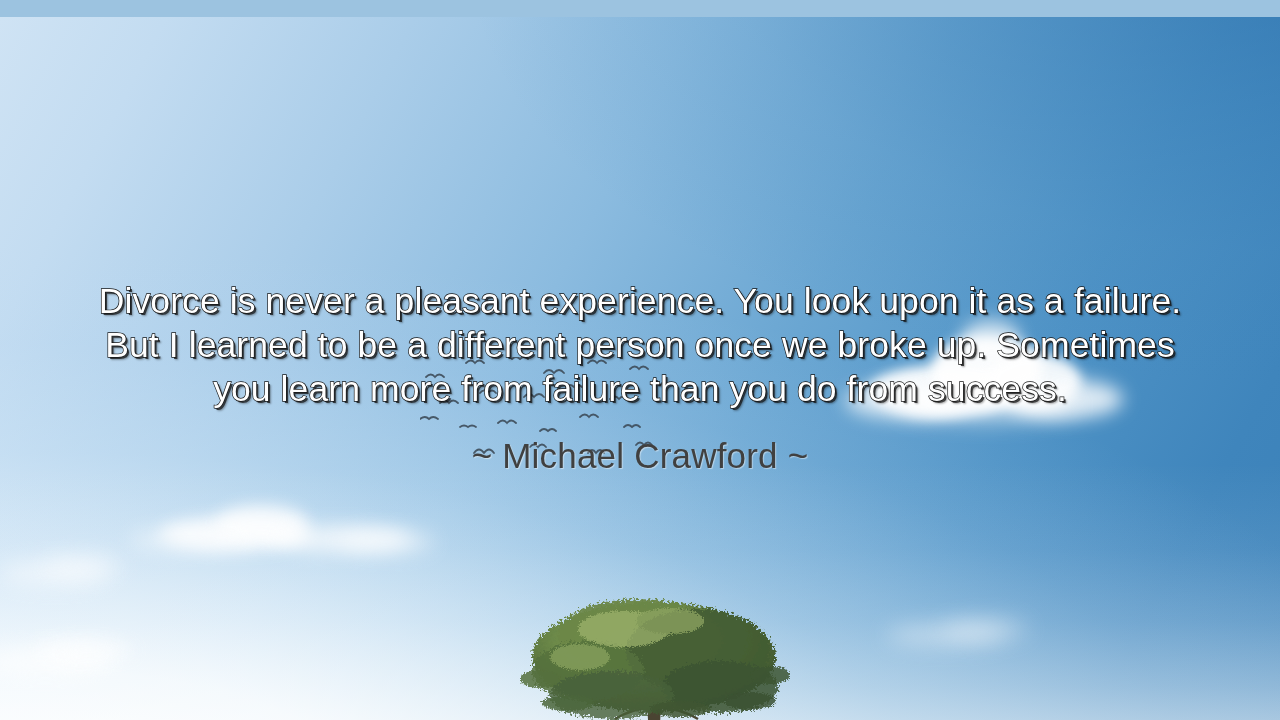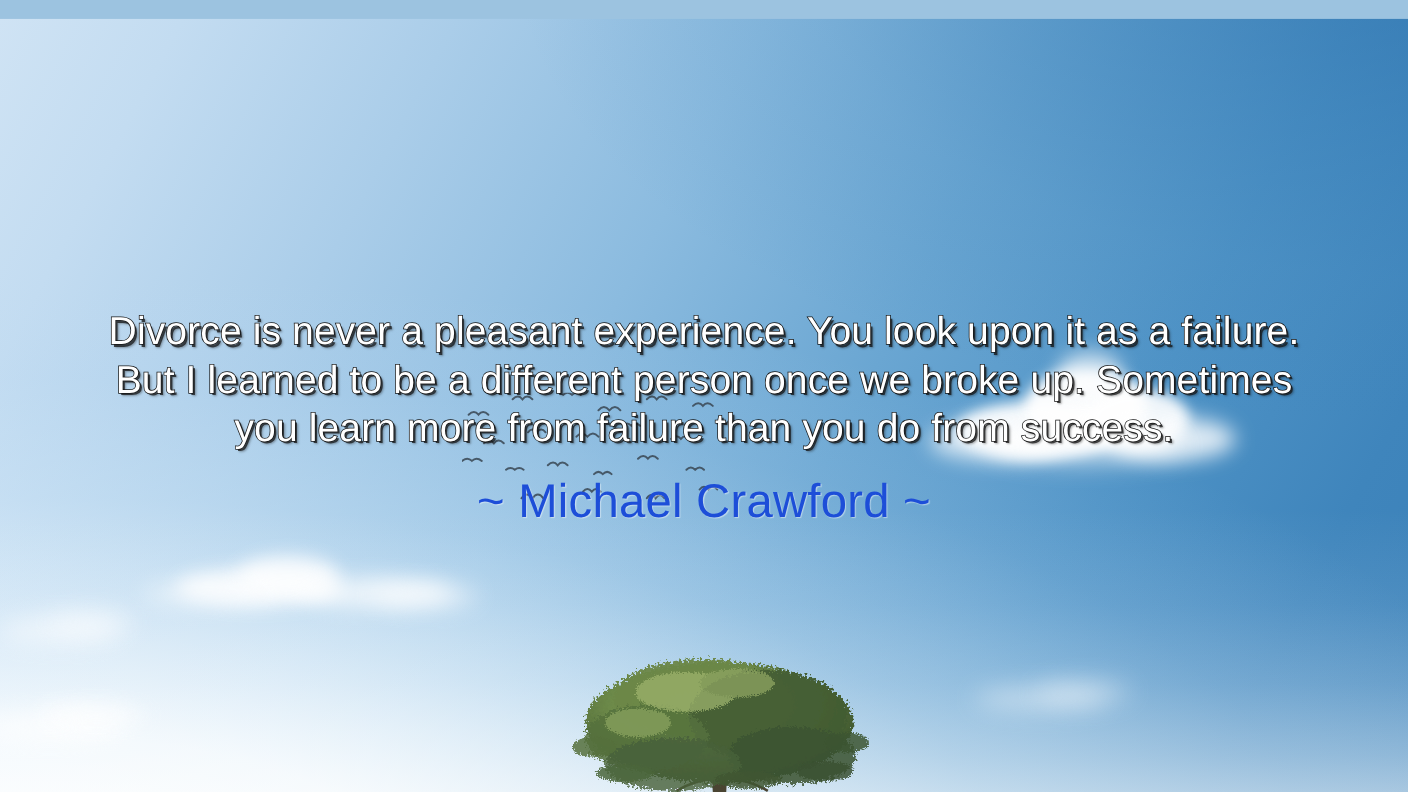--- a/index.html
+++ b/index.html
@@ -157,23 +157,23 @@
     letter-spacing: 0.1px;
     -webkit-text-stroke: 1.35px #121212;
     paint-order: stroke fill;
     text-shadow:
       2px 2px 0 rgba(20,20,20,0.75),
       3px 3px 2px rgba(20,20,20,0.35);
   }
 
   .quote-author {
     margin-top: 24px;
-    font-size: 43px;
+    font-size: 35px;
     line-height: 42px;
-    color: #1d4ed8;
+    color: #404040;
     font-family: "Liberation Sans", sans-serif;
     font-weight: 400;
     letter-spacing: 0.2px;
     text-shadow: 1px 1px 1px rgba(255,255,255,0.45);
   }
 </style>
 </head>
 <body>
 
 <div id="stage">

